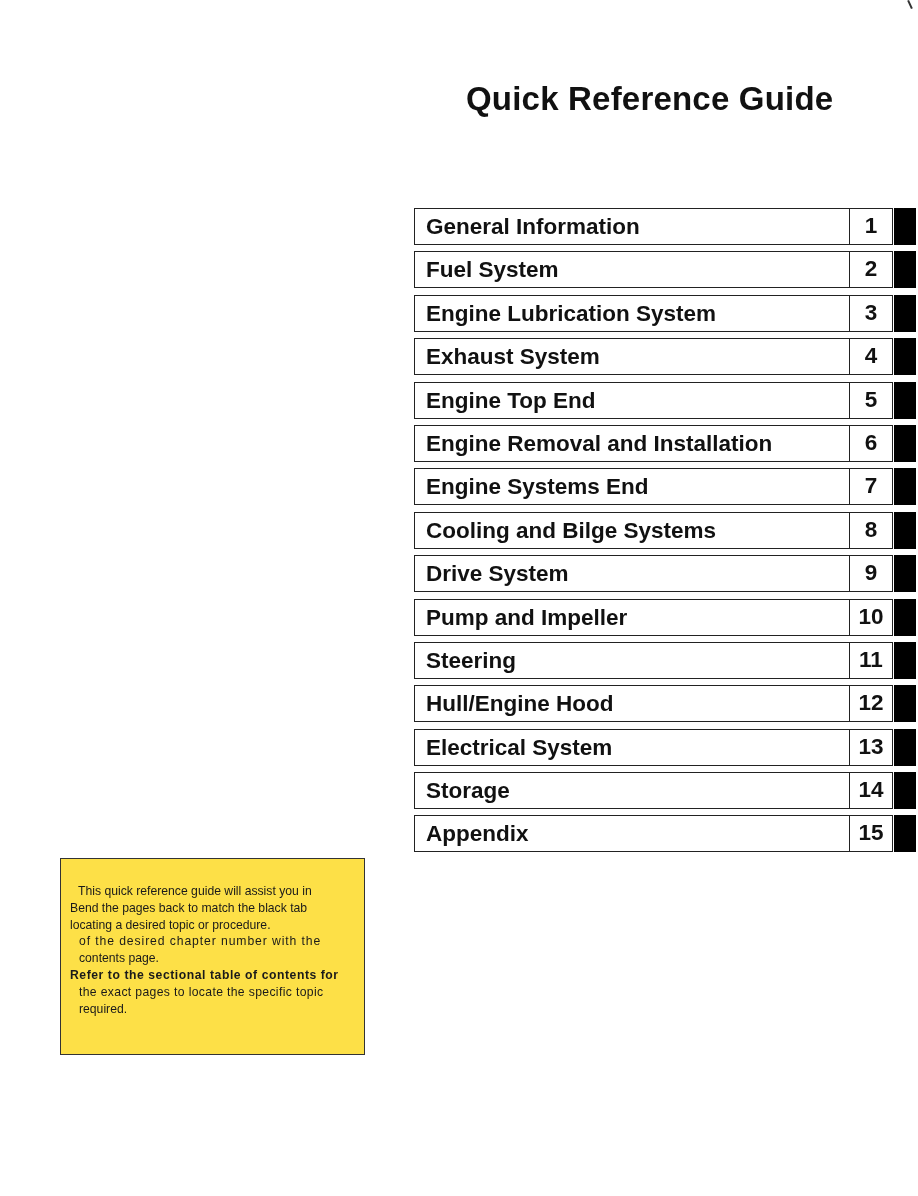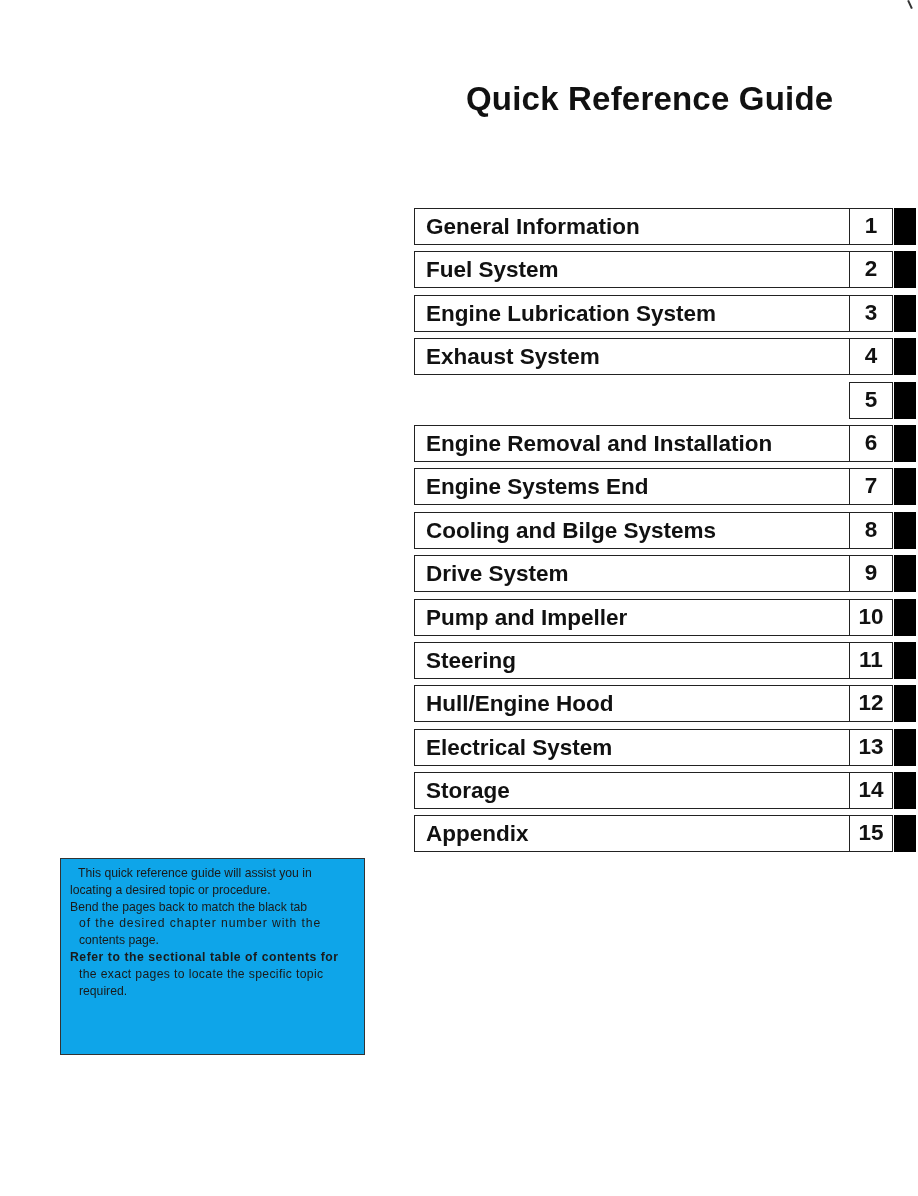--- a/index.html
+++ b/index.html
@@ -83,22 +83,22 @@
       background: #000000;
     }
     .note-box {
       position: absolute;
       left: 60px;
       top: 858px;
       width: 305px;
       height: 197px;
       box-sizing: border-box;
       border: 1.2px solid #333333;
-      background: #0ea5e9;
-      padding: 6px 12px 0 9px;
+      background: #fde047;
+      padding: 24px 12px 0 9px;
       font-size: 12.2px;
       line-height: 16.8px;
       color: #1a1a1a;
     }
     .note-line {
       display: block;
       white-space: nowrap;
     }
     .note-line.indent1 {
       padding-left: 8px;
@@ -171,20 +171,23 @@
     <div class="toc-label-box">
       <span class="toc-label">Exhaust System</span>
     </div>
     <div class="toc-num-box">
       <span class="toc-num">4</span>
     </div>
     <div class="toc-tab" style="background: rgb(0, 0, 0);"></div>
   </div>
 
   <div class="toc-row">
+    <div class="toc-label-box">
+      <span class="toc-label">Engine Top End</span>
+    </div>
     <div class="toc-num-box">
       <span class="toc-num">5</span>
     </div>
     <div class="toc-tab" style="background: rgb(0, 0, 0);"></div>
   </div>
 
   <div class="toc-row">
     <div class="toc-label-box">
       <span class="toc-label">Engine Removal and Installation</span>
     </div>
@@ -281,20 +284,20 @@
     <div class="toc-num-box">
       <span class="toc-num">15</span>
     </div>
     <div class="toc-tab" style="background: rgb(0, 0, 0);"></div>
   </div>
 
 </div>
 
 <div class="note-box">
   <span class="note-line indent1">This quick reference guide will assist you in</span>
+  <span class="note-line">Bend the pages back to match the black tab</span>
   <span class="note-line">locating a desired topic or procedure.</span>
-  <span class="note-line">Bend the pages back to match the black tab</span>
   <span class="note-line indent2">of the desired chapter number with the</span>
   <span class="note-line indent3">contents page.</span>
   <span class="note-line just">Refer to the sectional table of contents for</span>
   <span class="note-line indent3" style="letter-spacing:0.35px;">the exact pages to locate the specific topic</span>
   <span class="note-line indent3">required.</span>
 </div>
 
 </body></html>

